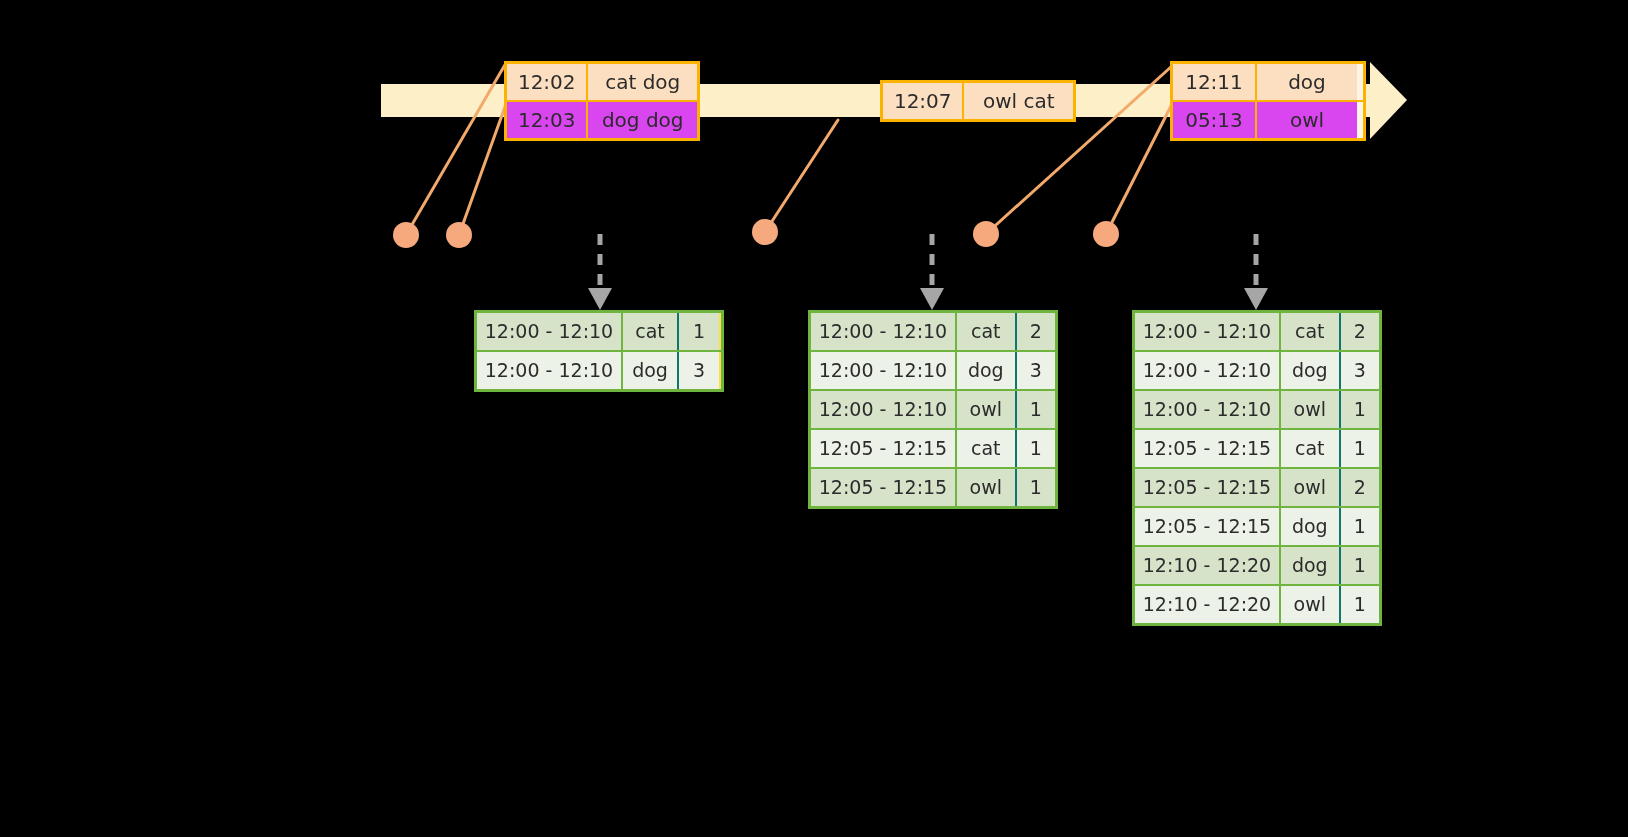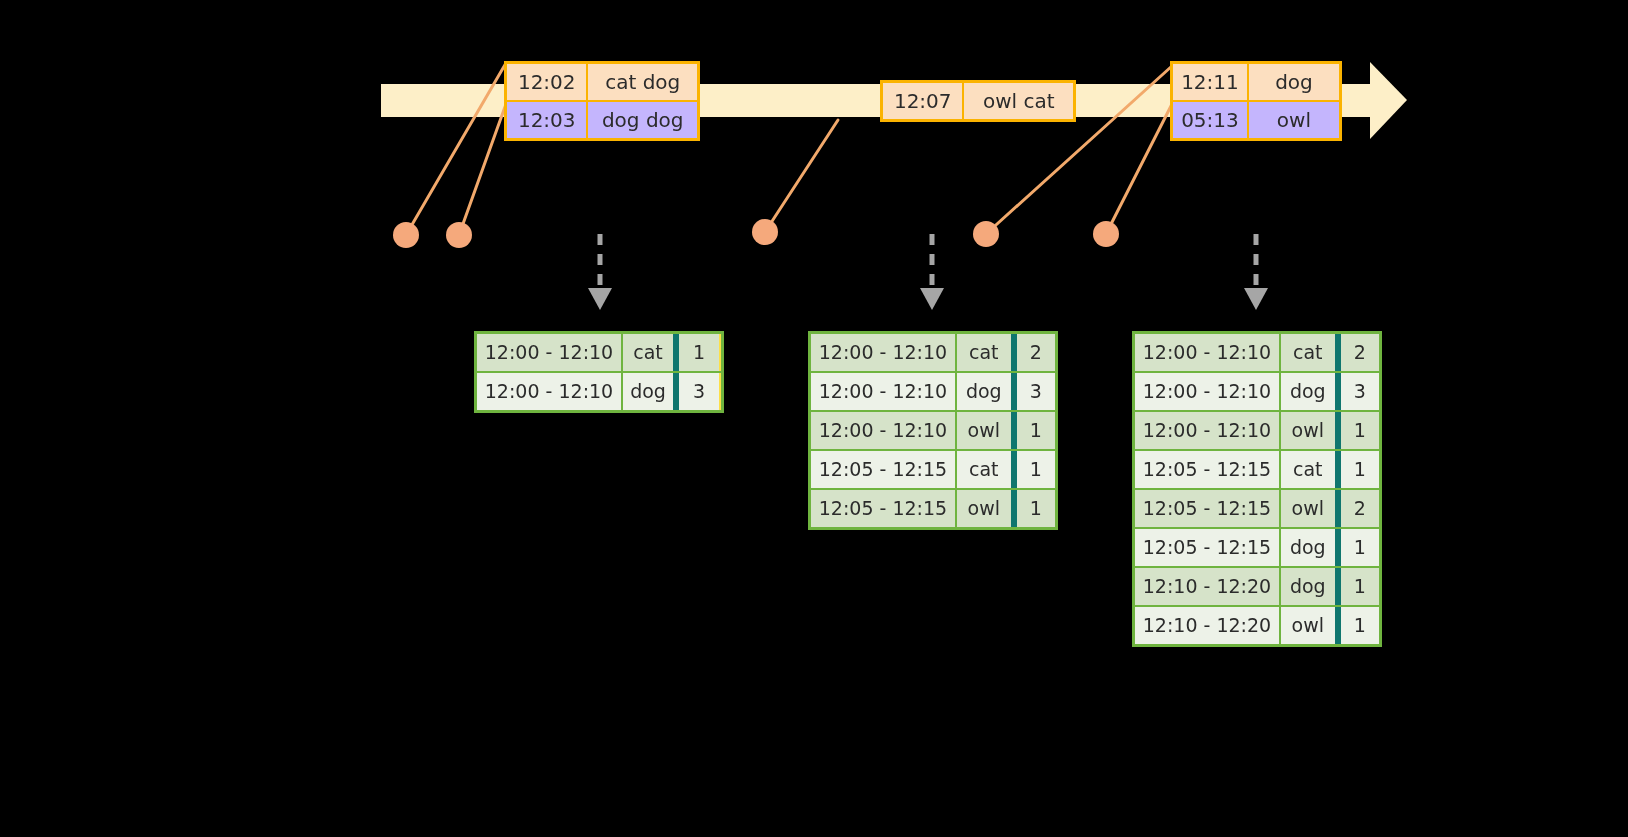--- a/index.html
+++ b/index.html
@@ -37,21 +37,21 @@
     z-index: 5;
   }
   .event-row {
     display: flex;
     box-sizing: border-box;
   }
   .event-row + .event-row {
     border-top: 2px solid #FBB300;
   }
   .event-row.shaded .cell { background: #FCDFC0; }
-  .event-row.plain  .cell { background: #c4b5fd; }
+  .event-row.plain  .cell { background: #d946ef; }
   .event-cell-time {
     width: 84px;
     height: 36px;
     line-height: 36px;
     text-align: center;
     font-size: 20px;
     color: #2b2b2b;
     box-sizing: border-box;
     border-right: 2px solid #FBB300;
   }
@@ -67,39 +67,38 @@
   .event-box.wide .event-cell-val { width: 112px; }
   .event-box.narrow .event-cell-val { width: 100px; }
 
   
   .result-table {
     position: absolute;
     border: 3px solid #6FB43F;
     box-sizing: border-box;
     background: #fde047;
     z-index: 5;
-    margin-top: 21px;
   }
   .res-row {
     display: flex;
     box-sizing: border-box;
   }
   .res-row + .res-row { border-top: 2px solid #6FB43F; }
   .res-row.shaded .rcell { background: #D6E3C9; }
   .res-row.plain  .rcell { background: #EDF2E8; }
   .rcell {
     height: 37px;
     line-height: 37px;
     font-size: 19px;
     color: #2b2b2b;
     text-align: center;
     box-sizing: border-box;
   }
   .rcell-win { width: 146px; border-right: 2px solid #6FB43F; }
-  .rcell-key { width: 56px;  border-right: 6px solid #0f766e; }
+  .rcell-key { width: 56px;  border-right: 2px solid #0f766e; }
   .rcell-cnt { width: 40px; }
 
   .t2 .rcell-win { width: 152px; }
   .t2 .rcell-key { width: 62px; }
   .t2 .rcell-cnt { width: 40px; }
 
   .t3 .rcell-win { width: 152px; }
   .t3 .rcell-key { width: 62px; }
   .t3 .rcell-cnt { width: 40px; }
 </style>
@@ -154,21 +153,21 @@
     </div>
   </div>
 
   <div class="event-box wide" style="left:880px; top:80px; width:196px;">
     <div class="event-row shaded">
       <div class="cell event-cell-time">12:07</div>
       <div class="cell event-cell-val">owl cat</div>
     </div>
   </div>
 
-  <div class="event-box narrow" style="left:1170px; top:61px; width:172px;">
+  <div class="event-box narrow" style="left:1170px; top:61px; width:196px;">
     <div class="event-row shaded">
       <div class="cell event-cell-time">12:11</div>
       <div class="cell event-cell-val">dog</div>
     </div>
     <div class="event-row plain">
       <div class="cell event-cell-time">05:13</div>
       <div class="cell event-cell-val">owl</div>
     </div>
   </div>
 

